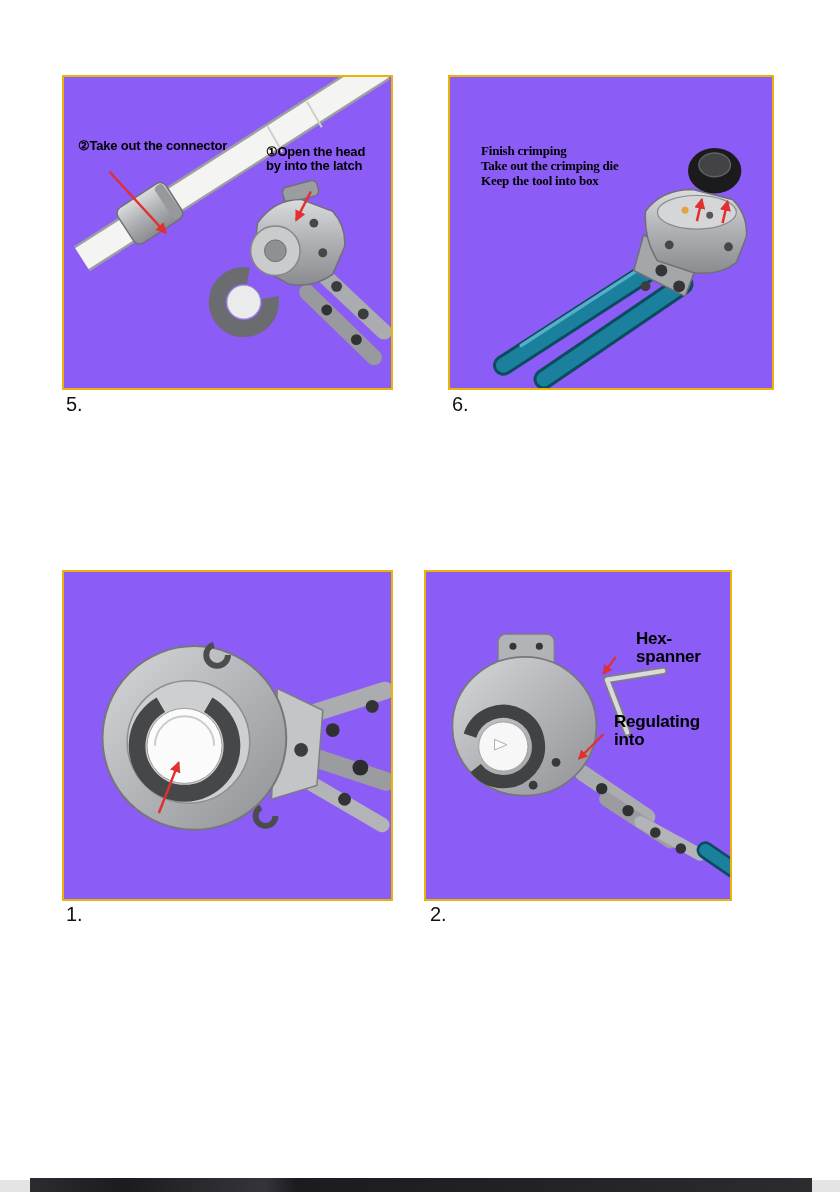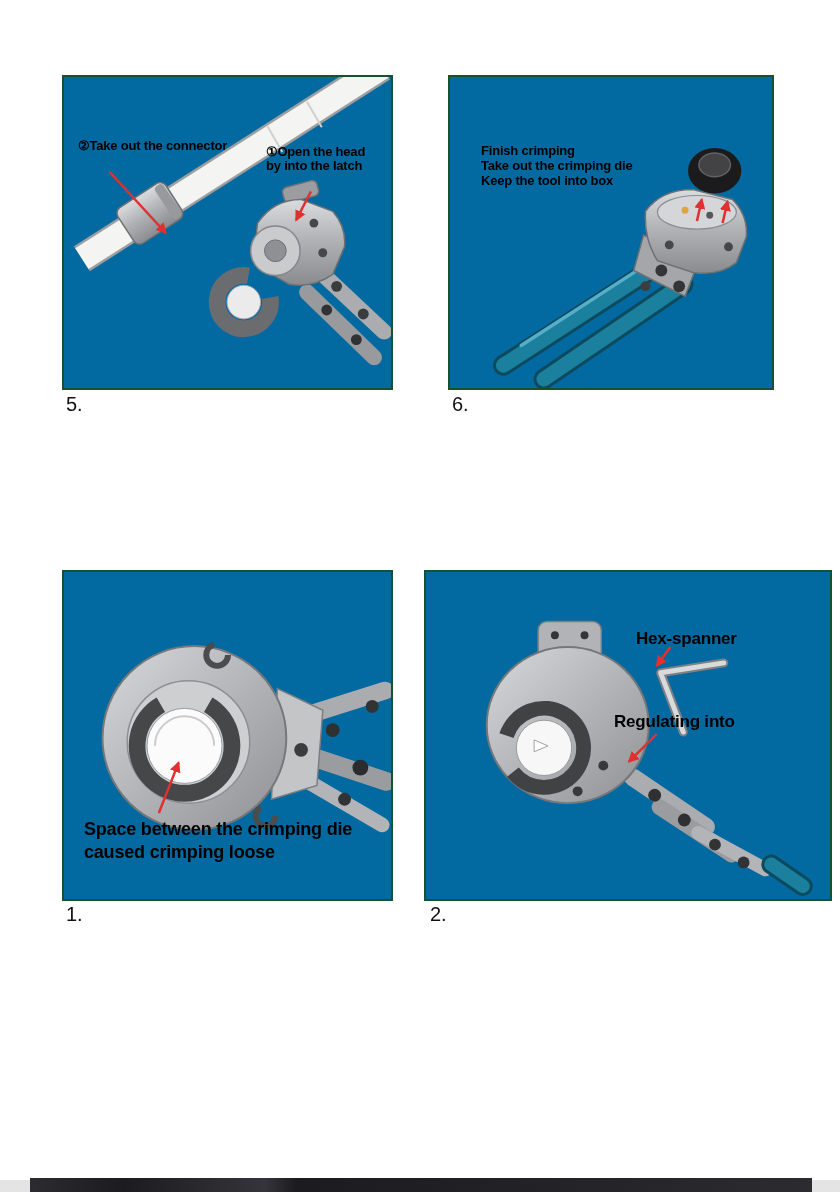--- a/index.html
+++ b/index.html
@@ -4,40 +4,40 @@
 <style>
   * { margin:0; padding:0; box-sizing:border-box; }
   html,body { background:#ffffff; }
   body {
     width:840px; height:1192px; position:relative; overflow:hidden;
     font-family:"Liberation Sans", sans-serif; color:#000;
   }
   .page { position:absolute; inset:0; background:#ffffff; }
 
   .panel {
-    position:absolute; background:#0369a1; border:2px solid #14532d;
+    position:absolute; background:#8b5cf6; border:2px solid #eab308;
   }
   .panel svg { position:absolute; inset:0; width:100%; height:100%; display:block; }
 
   #panel-5 { left:62px;  top:75px;  width:331px; height:315px; }
   #panel-6 { left:448px; top:75px;  width:326px; height:315px; }
   #panel-1 { left:62px;  top:570px; width:331px; height:331px; }
-  #panel-2 { left:424px; top:570px; width:408px; height:331px; }
+  #panel-2 { left:424px; top:570px; width:308px; height:331px; }
 
   .ann {
     position:absolute; font-weight:700; color:#000;
     white-space:pre-line; line-height:1.08; letter-spacing:-0.2px;
   }
   .ann-sm { font-size:13px; }
   .ann-lg { font-size:18px; line-height:1.28; }
   .ann-md { font-size:17px; }
 
   #ann-connector { left:14px;  top:62px; }
   #ann-openhead  { left:202px; top:68px; }
-  #ann-steps     { left:31px;  top:66px; line-height:1.16; }
+  #ann-steps     { left:31px;  top:66px; line-height:1.16;font-family:Liberation Serif, serif; }
   #ann-space     { left:20px;  top:246px; }
   #ann-hex       { left:210px; top:58px; }
   #ann-reg       { left:188px; top:141px; }
 
   .fig-num {
     position:absolute; font-size:20px; font-weight:400; color:#111;
   }
   #fig-num-5 { left:66px;  top:393px; }
   #fig-num-6 { left:452px; top:393px; }
   #fig-num-1 { left:66px;  top:903px; }
@@ -185,22 +185,20 @@
         <circle cx="204" cy="247" r="10" fill="none" stroke="#4a4c4e" stroke-width="6" stroke-dasharray="42 21"></circle>
         <circle cx="126" cy="172" r="62" fill="#cdcfd1" stroke="#8d8f92" stroke-width="1.5"></circle>
         <circle cx="122" cy="176" r="38" fill="#fbfbfb" stroke="#97999c" stroke-width="1"></circle>
         <path d="M 146 134.4 A 48 48 0 1 1 98 134.4" fill="none" stroke="#454749" stroke-width="17"></path>
         <path d="M 92 176 a 30 30 0 1 1 60 0" fill="none" stroke="#c9cbcd" stroke-width="2"></path>
       </g>
       <g stroke="#e03030" stroke-width="2.5" fill="none">
         <line x1="96" y1="244" x2="116" y2="193" marker-end="url(#ah1)"></line>
       </g>
     </svg>
-    <div class="ann ann-lg" id="ann-space">Space between the crimping die
-caused crimping loose</div>
   </section>
   <div class="fig-num" id="fig-num-1">1.</div>
 
   <section class="panel" id="panel-2">
     <svg viewBox="0 0 346 331" aria-hidden="true">
       <defs>
         <marker id="ah2" viewBox="0 0 10 10" refX="8.5" refY="5" markerWidth="4.5" markerHeight="4.5" orient="auto-start-reverse">
           <path d="M0 0 L10 5 L0 10 z" fill="#e03030"></path>
         </marker>
         <linearGradient id="metal2" x1="0" y1="0" x2="1" y2="1">

